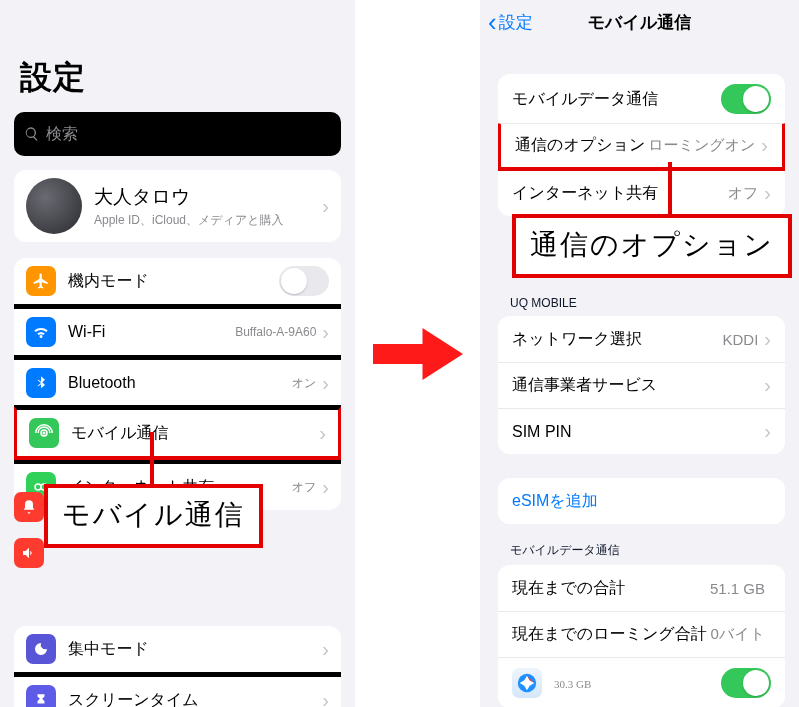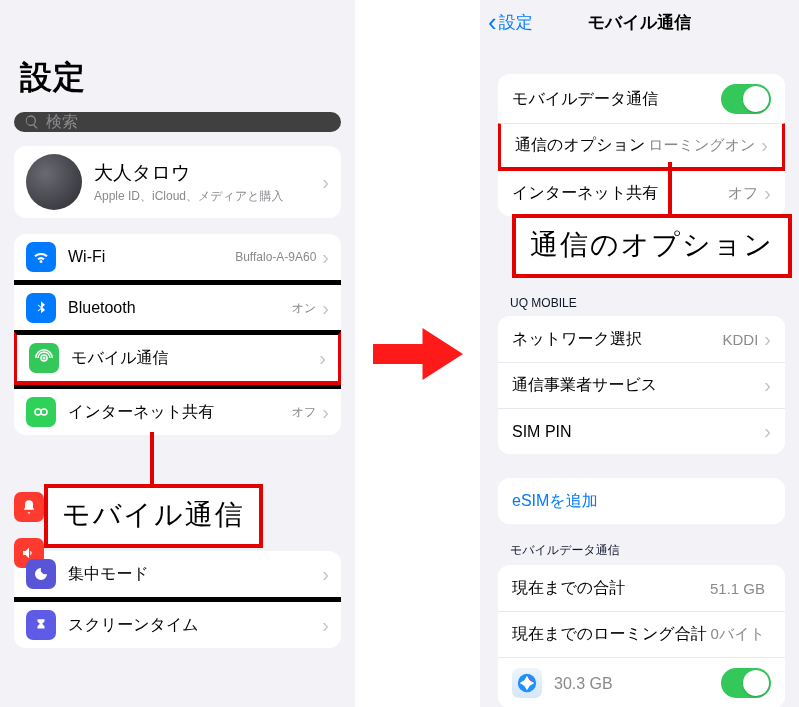--- a/index.html
+++ b/index.html
@@ -37,23 +37,23 @@
 
   
   .left-inner { padding: 0 14px; }
   .title-large {
     font-size: 32px;
     font-weight: 700;
     padding: 10px 6px 12px;
     letter-spacing: 1px;
   }
   .search-box {
-    background: #404040;
+    background: #000000;
     border-radius: 10px;
-    height: 20px;
+    height: 44px;
     display: flex;
     align-items: center;
     padding: 0 10px;
     color: #8a8a8e;
     margin-bottom: 14px;
   }
   .search-box .mag { width:16px; height:16px; margin-right:6px; fill:#8a8a8e;}
   .card {
     background: #fff;
     border-radius: 12px;
@@ -144,21 +144,21 @@
   .row-right + .row-right { border-top:1px solid #e9e9ed;}
   .row-right .label{flex:1; font-size:16px;}
   .row-right .value{color:#8a8a8e; font-size:15px; margin-right:6px;}
   .row-right .chev{color:#c6c6c9; font-size:20px;}
   .group { background:#fff; border-radius:12px; overflow:hidden; margin-top:10px;}
   .link-blue{ color:#007aff; }
   .app-icon {
     width:30px; height:30px; border-radius:7px; margin-right:12px;
     display:flex; align-items:center; justify-content:center; flex-shrink:0;
   }
-  .app-sub{ font-size:16px; color:#8a8a8e; margin-top:2px;}
+  .app-sub{ font-size:11px; color:#8a8a8e; margin-top:2px;font-family:Liberation Serif, serif;}
 </style>
 </head>
 <body>
 
 <div class="screens">
 
   <div class="phone phone-left">
     <div class="left-inner">
       <div class="title-large">設定</div>
 
@@ -174,20 +174,29 @@
           <div class="avatar"></div>
           <div style="flex:1">
             <div class="profile-name">大人タロウ</div>
             <div class="profile-sub">Apple ID、iCloud、メディアと購入</div>
           </div>
           <span class="chev">›</span>
         </div>
       </div>
 
       <div class="card">
+        <div class="row">
+          <div class="icon bg-orange">
+            <svg width="18" height="18" viewBox="0 0 24 24" fill="#fff">
+                <path d="M21 16v-2l-8-5V3.5a1.5 1.5 0 00-3 0V9l-8 5v2l8-2.5V19l-2 1.5V22l3.5-1 3.5 1v-1.5L13 19v-5.5l8 2.5z"></path>
+              </svg>
+          </div>
+          <span class="label">機内モード</span>
+          <div class="toggle"></div>
+        </div>
         <div class="row">
           <div class="icon bg-blue">
             <svg width="18" height="18" viewBox="0 0 24 24" fill="#fff">
                 <path d="M12 20a2 2 0 110-4 2 2 0 010 4zm-5-6a8 8 0 0110 0l-2 2a5 5 0 00-6 0zm-4-4a14 14 0 0118 0l-2 2a11 11 0 00-14 0z"></path>
               </svg>
           </div>
           <span class="label">Wi-Fi</span>
           <span class="value">Buffalo-A-9A60</span>
           <span class="chev">›</span>
         </div>

